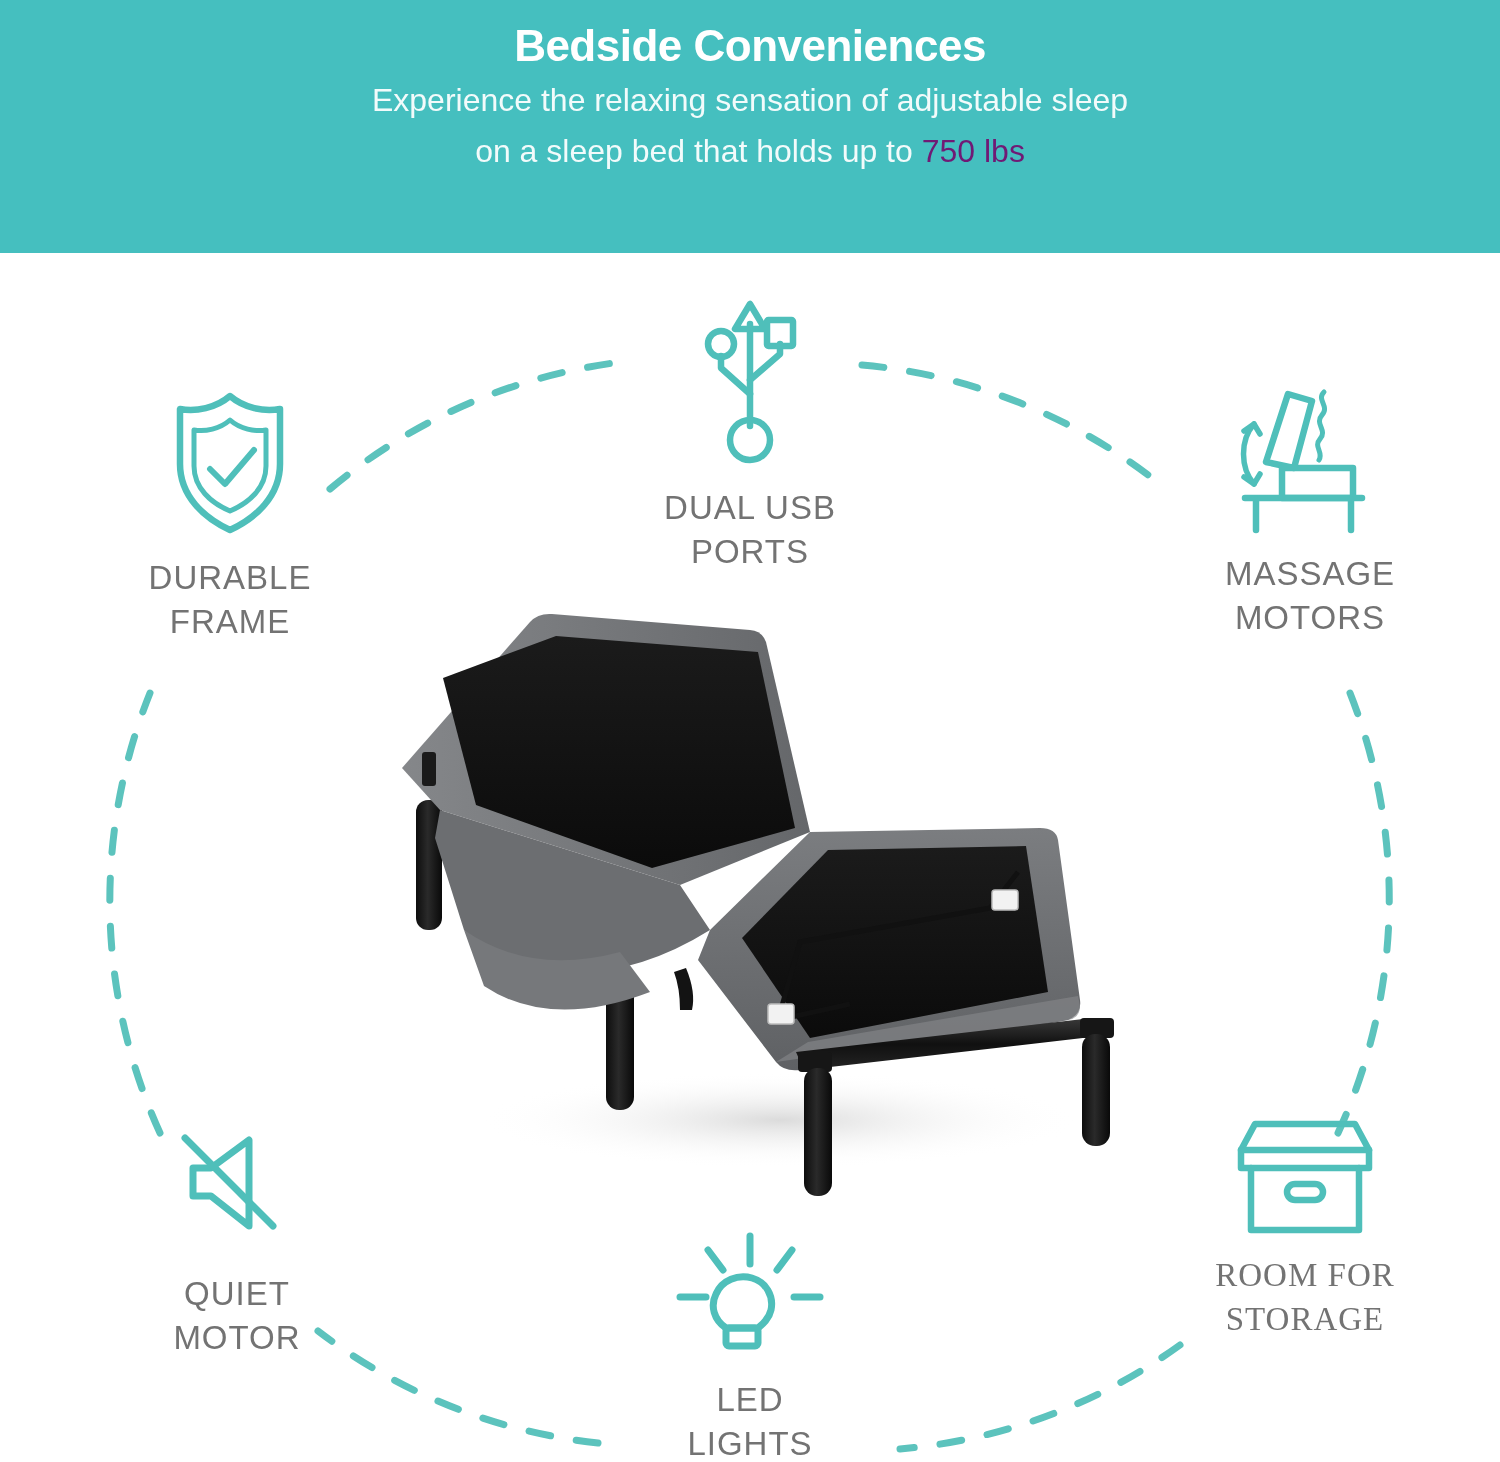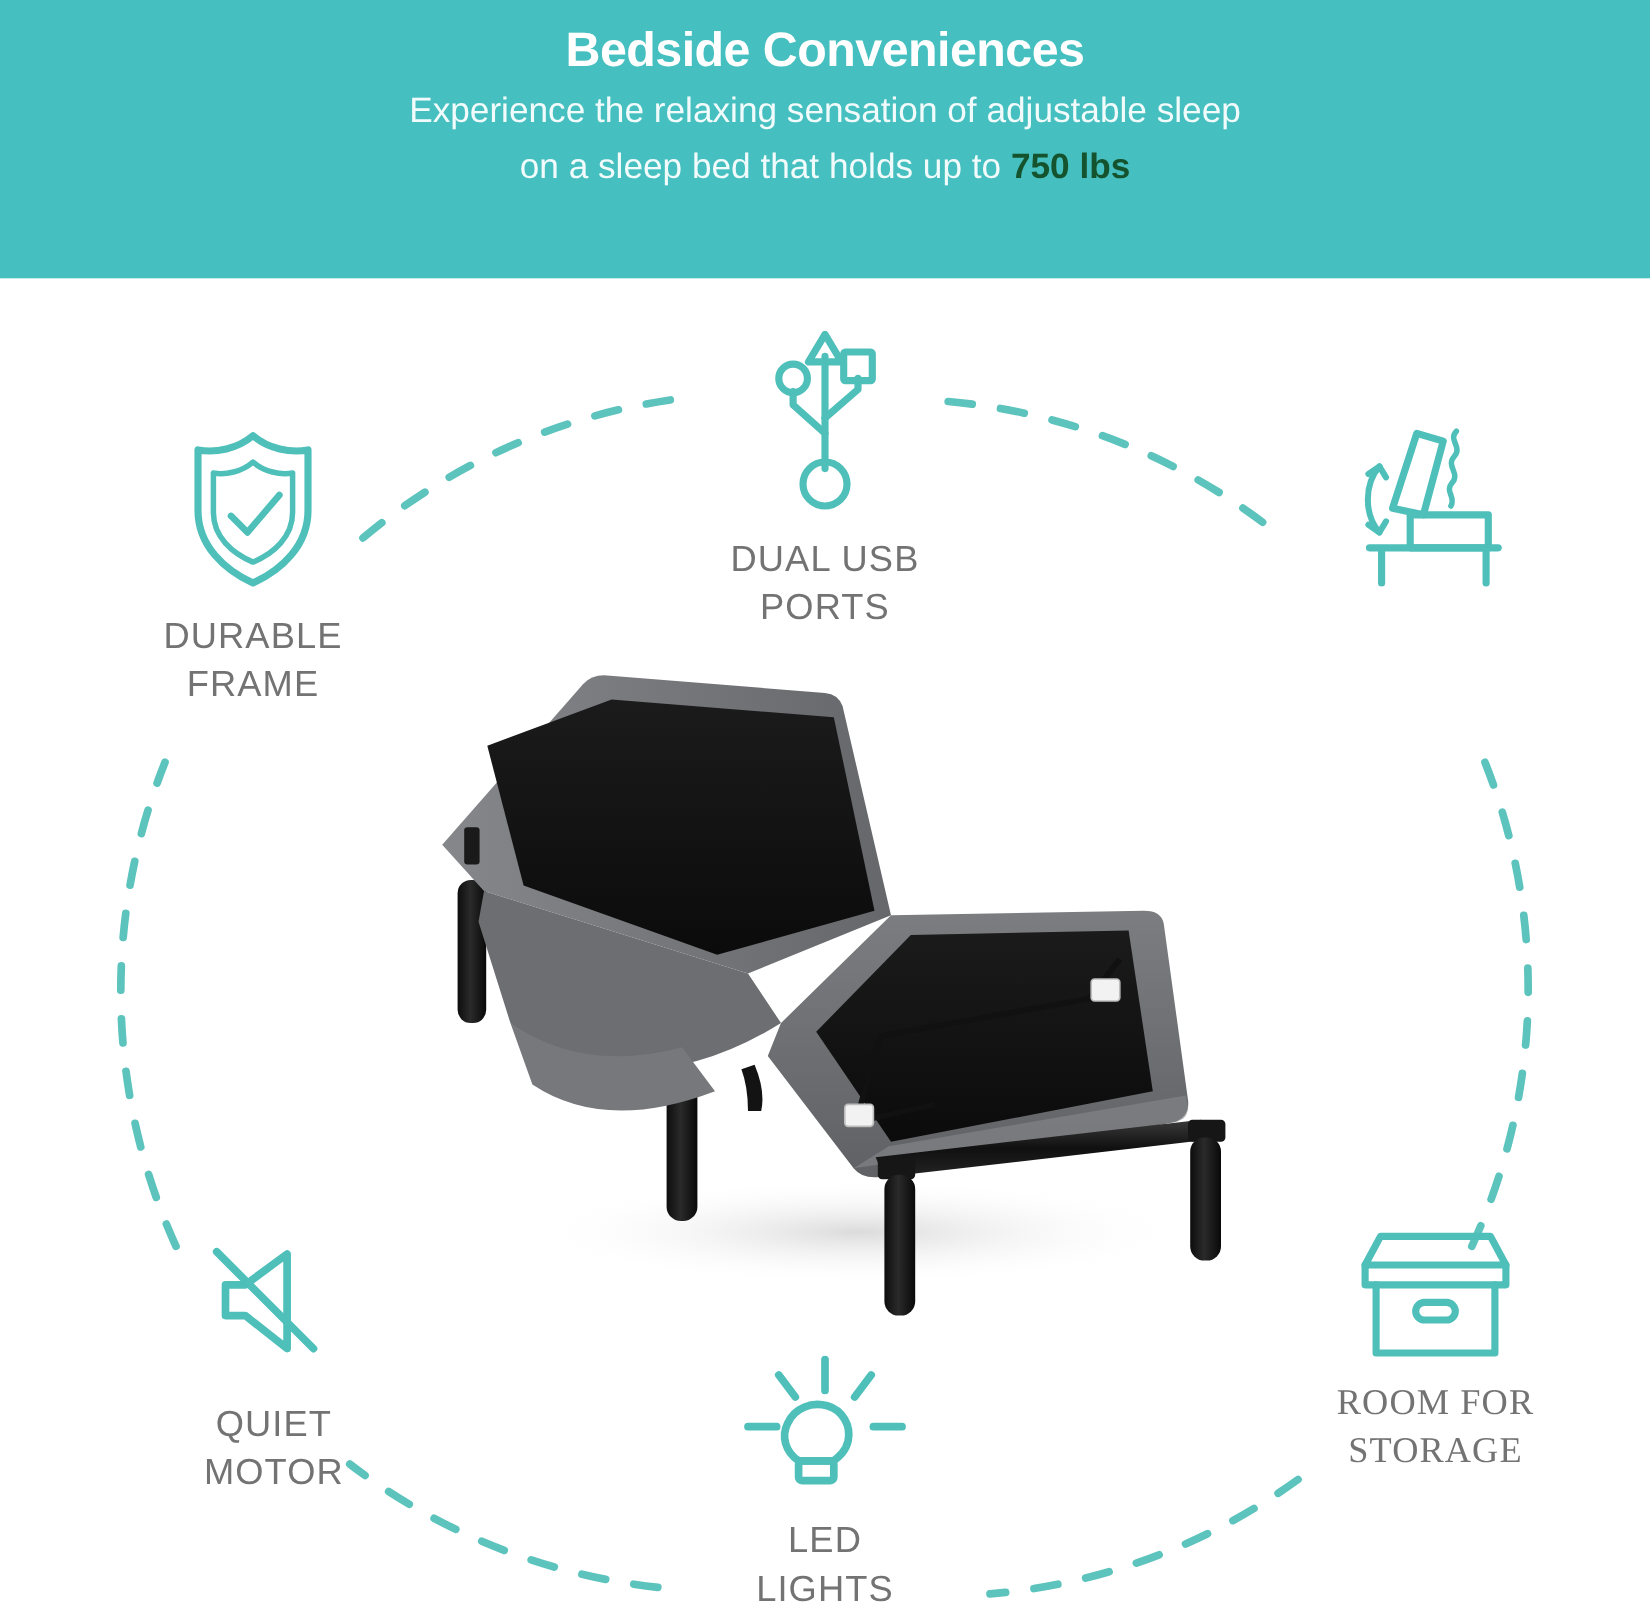--- a/index.html
+++ b/index.html
@@ -17,38 +17,38 @@
     padding-top:22px;box-sizing:border-box;
   }
   .banner-title{
     color:#ffffff;font-size:44px;line-height:1.08;font-weight:700;
     letter-spacing:-0.5px;margin:0;text-align:center;white-space:nowrap;
   }
   .banner-sub{
     color:#f2fbfb;font-size:32px;line-height:1.30;font-weight:400;
     margin:10px 0 0 0;text-align:center;white-space:nowrap;
   }
-  .banner-sub b{font-weight:700;color:#14532d;}
+  .banner-sub b{font-weight:400;color:#701a75;}
 
   
   .ring{position:absolute;left:0;top:253px;width:1500px;height:1209px;pointer-events:none;}
 
   
   .feature{position:absolute;display:flex;flex-direction:column;align-items:center;}
   .feature .ico{display:block;}
   .feature .lbl{
     color:#737373;font-size:33px;line-height:1.33;font-weight:400;
     letter-spacing:1.0px;text-align:center;white-space:pre-line;margin-top:14px;
   }
 
   
   #f-durable{left:60px;top:382px;width:340px;}
   #f-usb    {left:620px;top:298px;width:260px;}
   #f-massage{left:1140px;top:378px;width:340px;}
-  #f-quiet  {left:84px;top:1130px;width:330px;}
+  #f-quiet  {left:72px;top:1130px;width:330px;}
   #f-led    {left:620px;top:1232px;width:260px;}
   #f-storage{left:1130px;top:1112px;width:350px;font-family:Liberation Serif, serif;}
 
   #f-usb .lbl{margin-top:22px;}
   #f-led .lbl{margin-top:20px;}
   #f-quiet .lbl{margin-top:30px;}
 
   
   .product{position:absolute;left:380px;top:600px;width:760px;height:620px;}
 </style>
@@ -122,20 +122,22 @@
         <path d="M36 122 L36 152"></path>
         <path d="M131 122 L131 152"></path>
 
         <path d="M34 46 C20 62 20 90 34 106" stroke-width="5.5"></path>
         <path d="M34 46 L24 53 M34 46 L40 56" stroke-width="5.5"></path>
         <path d="M34 106 L24 99 M34 106 L40 96" stroke-width="5.5"></path>
 
         <path d="M104 14 C96 22 110 28 102 37 C94 46 108 52 100 61 C93 69 104 74 99 82" stroke-width="5"></path>
       </g>
     </svg>
+    <div class="lbl">MASSAGE
+MOTORS</div>
   </div>
 
   <div class="feature" id="f-quiet">
     <svg class="ico" width="120" height="112" viewBox="0 0 120 112" xmlns="http://www.w3.org/2000/svg">
       <g fill="none" stroke="#4FBFBA" stroke-width="7" stroke-linecap="round" stroke-linejoin="round">
 
         <path d="M16 38 L34 38 L72 10 L72 96 L34 66 L16 66 Z"></path>
 
         <path d="M8 8 L96 96"></path>
       </g>

